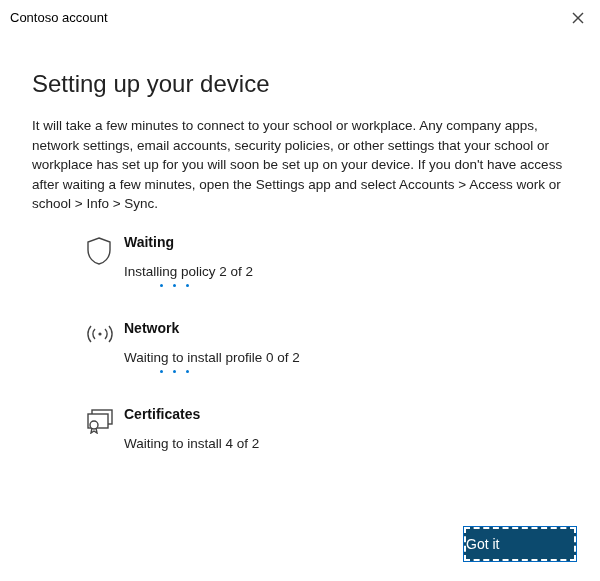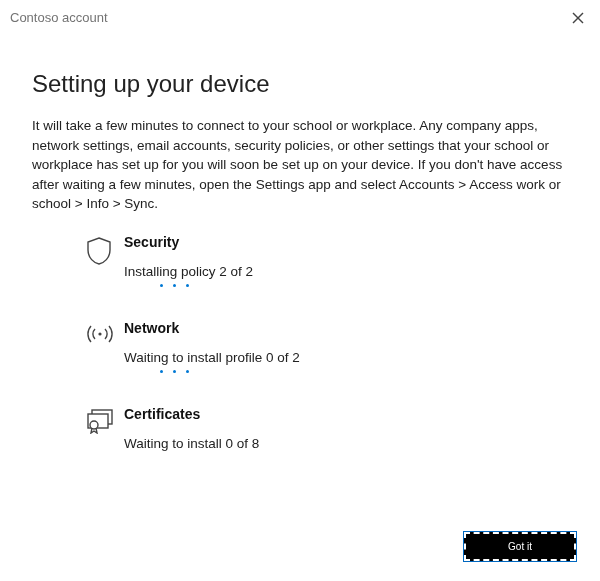--- a/index.html
+++ b/index.html
@@ -16,21 +16,21 @@
       height: 581px;
       background: #fff;
       position: relative;
     }
     .titlebar {
       height: 34px;
       display: flex;
       align-items: center;
       padding: 0 10px;
       font-size: 13px;
-      color: #737373;
+      color: #000000;
     }
     .close-btn {
       position: absolute;
       top: 6px;
       right: 10px;
       width: 24px;
       height: 24px;
       display: flex;
       align-items: center;
       justify-content: center;
@@ -98,28 +98,28 @@
     }
     .dots span:nth-child(2) { animation-delay: .2s; }
     .dots span:nth-child(3) { animation-delay: .4s; }
     @keyframes pulse { 0%,100%{opacity:.5} 50%{opacity:1} }
     .footer {
       position: absolute;
       bottom: 20px;
       right: 24px;
     }
     .primary-btn {
-      background: #000000;
+      background: #0c4a6e;
       color: #fff;
       border: 2px dashed #fff;
       outline: 1px solid #0067c0;
-      font-size: 10px;
+      font-size: 14px;
       padding: 7px 0;
       width: 112px;
-      text-align: center;
+      text-align: left;
       cursor: pointer;
       font-family: inherit;
     }
     svg { stroke: #444; fill: none; stroke-width: 1.4; }
   </style>
 </head>
 <body>
 
 <div class="window">
 
@@ -140,21 +140,21 @@
 
     <div class="item-list">
 
       <div class="item">
         <div class="icon-col">
           <svg width="26" height="30" viewBox="0 0 26 30">
               <path d="M13 2 L24 6 V14 C24 22 18 27 13 28 C8 27 2 22 2 14 V6 Z"></path>
             </svg>
         </div>
         <div class="text-col">
-          <div class="item-title">Security</div>
+          <div class="item-title">Waiting</div>
           <div class="item-status">Installing policy 2 of 2</div>
           <div class="dots">
               <span></span>
               <span></span>
               <span></span>
             </div>
         </div>
       </div>
 
       <div class="item">
@@ -183,21 +183,21 @@
         <div class="icon-col">
           <svg width="28" height="26" viewBox="0 0 28 26">
             <rect x="6" y="2" width="20" height="14"></rect>
             <rect x="2" y="6" width="20" height="14" fill="#fff"></rect>
             <circle cx="8" cy="17" r="4" fill="#fff"></circle>
             <path d="M6 20 L5 25 L8 23 L11 25 L10 20"></path>
           </svg>
         </div>
         <div class="text-col">
           <div class="item-title">Certificates</div>
-          <div class="item-status">Waiting to install 0 of 8</div>
+          <div class="item-status">Waiting to install 4 of 2</div>
         </div>
       </div>
 
     </div>
   </div>
 
   <div class="footer">
     <button class="primary-btn">Got it</button>
   </div>
 </div>

